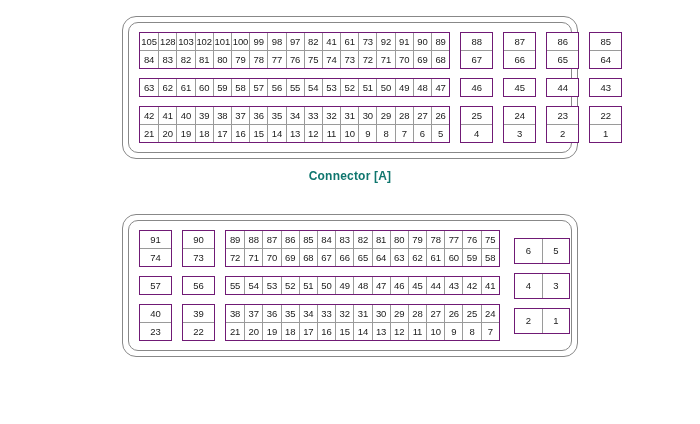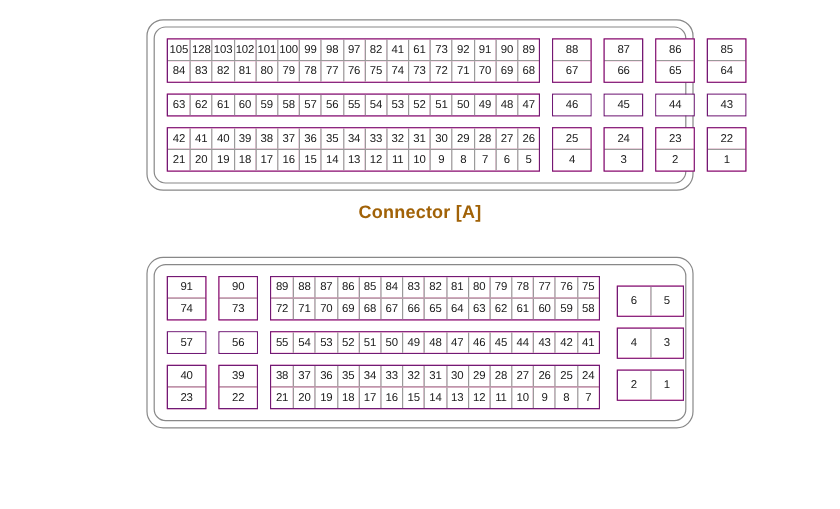--- a/index.html
+++ b/index.html
@@ -110,23 +110,23 @@
   .b-body {
     display: flex;
     align-items: center;
   }
   .b-bands { display: flex; flex-direction: column; }
 
   
   .caption {
     margin-top: 10px;
     text-align: center;
-    font-size: 15px;
+    font-size: 12px;
     font-weight: bold;
-    color: #a16207;
+    color: #0f766e;
     letter-spacing: 0.2px;
   }
 </style>
 </head>
 <body>
 
 <div class="diagram">
 
 <div class="connector-group a">
       <div class="shell-outer">

